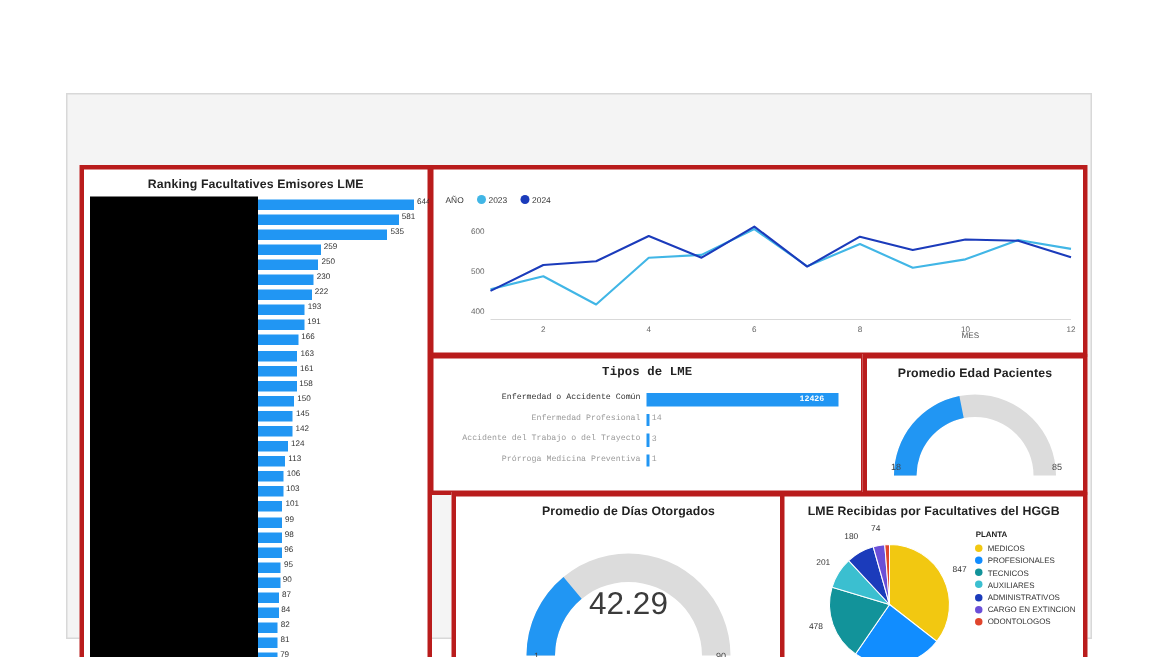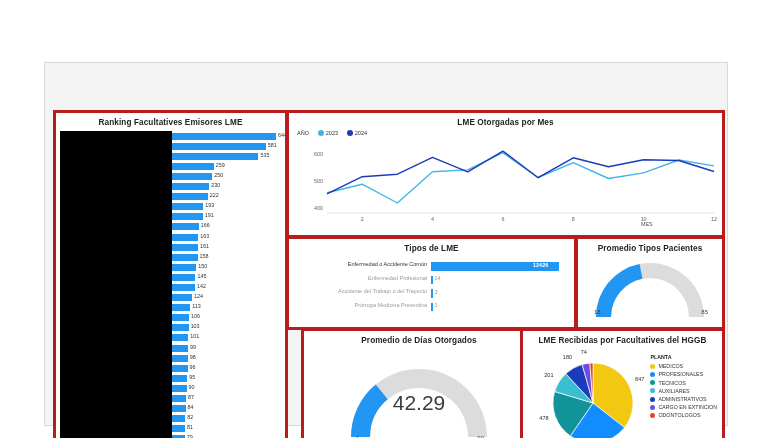--- a/index.html
+++ b/index.html
@@ -42,21 +42,21 @@
   }
 
   
   #panel-mes{left:241px;top:7px;width:433px;height:122px;}
   .legend-mes{position:absolute;left:8px;top:17px;font-size:5.6px;color:#333;}
   .legend-mes .sw{display:inline-block;width:6px;height:6px;border-radius:50%;vertical-align:-1px;margin-right:2px;}
   .legend-mes .item{margin-right:7px;}
   .axis-lbl{position:absolute;font-size:5.4px;color:#555;}
 
   
-  #panel-tipos{left:241px;top:133px;width:285px;height:88px;}
+  #panel-tipos{left:241px;top:133px;width:285px;height:88px;font-family:Liberation Mono, monospace;}
   .tipo-row{position:absolute;height:12px;}
   .tipo-lbl{position:absolute;right:0;top:0;font-size:5.5px;color:#333;white-space:nowrap;}
   .tipo-bar{position:absolute;height:8.5px;background:#2196f3;top:1px;}
   .tipo-val{position:absolute;top:0.8px;font-size:5.5px;color:#333;}
   .tipo-val.inside{color:#fff;font-weight:bold;}
 
   
   #panel-edad{left:530px;top:133px;width:144px;height:88px;}
   #panel-dias{left:256px;top:225px;width:230px;height:130px;}
   .gauge-val{
@@ -210,21 +210,20 @@
             <div class="rank-val" style="left: 130.758px;">79</div>
           </div>
           <div class="rank-row">
             <div class="rank-bar" style="width: 11.6273px;"></div>
             <div class="rank-val" style="left: 129.627px;">72</div>
           </div>
         </div>
     </div>
 
     <div class="panel" id="panel-mes">
-      <div class="ptitle">LME Otorgadas por Mes</div>
       <div class="legend-mes">
         <span class="item">AÑO</span>
         <span class="item"><span class="sw" style="background:#41b6e6"></span><span>2023</span></span>
         <span class="item"><span class="sw" style="background:#1b3bbb"></span><span>2024</span></span>
       </div>
       <svg id="svg-mes" width="433" height="122" style="position:absolute;left:0;top:0;">
           <text x="34" y="96.61538461538461" text-anchor="end" font-size="5.4" fill="#666">400</text>
           <text x="34" y="69.6923076923077" text-anchor="end" font-size="5.4" fill="#666">500</text>
           <text x="34" y="42.76923076923077" text-anchor="end" font-size="5.4" fill="#666">600</text>
           <line x1="38" x2="425" y1="100" y2="100" stroke="#d9d9d9" stroke-width="0.8"></line>
@@ -260,21 +259,21 @@
           </div>
           <div class="tipo-row" style="top: 40.5px; left: 0px; width: 285px;">
             <div class="tipo-lbl" style="right: 147px; color: rgb(154, 154, 154);">Prórroga Medicina Preventiva</div>
             <div class="tipo-bar" style="left: 142px; width: 1.5px;"></div>
             <div class="tipo-val" style="left: 145.5px; color: rgb(154, 154, 154);">1</div>
           </div>
         </div>
     </div>
 
     <div class="panel" id="panel-edad">
-      <div class="ptitle">Promedio Tipos Pacientes</div>
+      <div class="ptitle">Promedio Edad Pacientes</div>
       <svg width="144" height="70" style="position:absolute;left:0;top:16px;" id="svg-gauge-edad">
           <path d="M18 62.00000000000001 A54 54 0 0 1 126 61.999999999999986 L111 61.99999999999999 A39 39 0 0 0 33 62.00000000000001 Z" fill="#dcdcdc"></path>
           <path d="M18 62.00000000000001 A54 54 0 0 1 61.58310908206786 9.014262451071772 L64.47668989260455 23.732522881329608 A39 39 0 0 0 33 62.00000000000001 Z" fill="#2196f3"></path>
         </svg>
       <div class="gauge-min" style="left:16px;top:70px;">18</div>
       <div class="gauge-max" style="right:14px;top:70px;">85</div>
     </div>
 
     <div class="panel" id="panel-dias">
       <div class="ptitle">Promedio de Días Otorgados</div>

